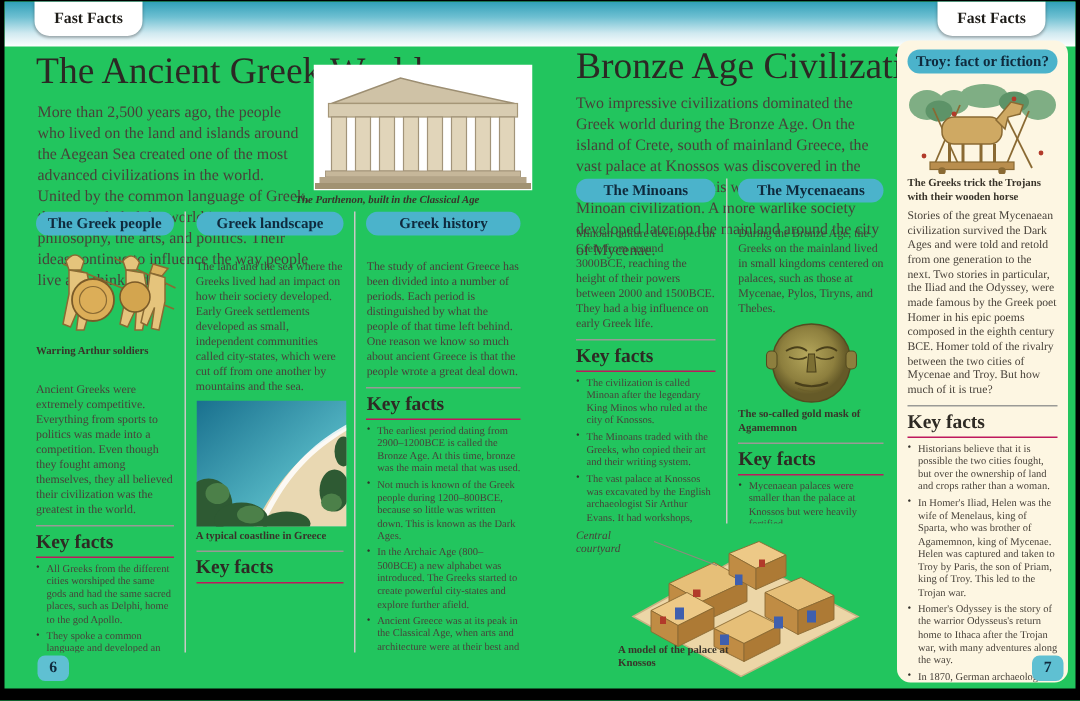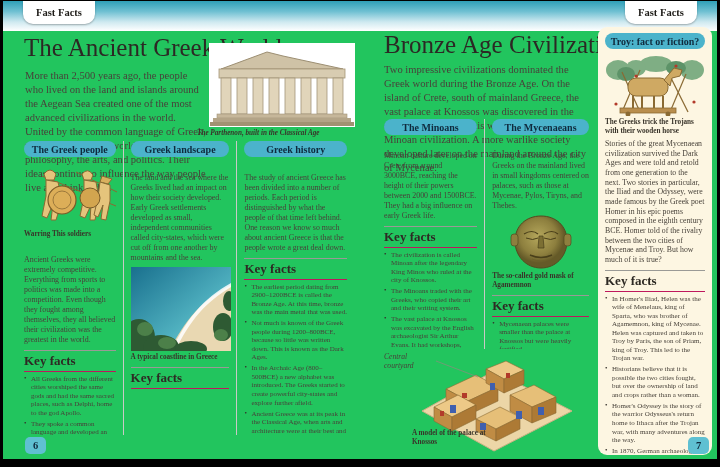--- a/index.html
+++ b/index.html
@@ -93,21 +93,21 @@
             <path d="M58,12 q6,-7 11,1 l-2,5 -7,0 Z"></path>
             <path d="M78,14 l10,3 -4,5 -8,-2 Z" fill="#d9b05e"></path>
             <path d="M22,18 l12,2 4,18 -6,20 -5,0 2,-16 -6,14 -5,-2 4,-20 Z"></path>
             <path d="M60,18 l12,2 3,17 -4,21 -5,0 1,-15 -6,13 -5,-2 4,-19 Z"></path>
             <path d="M76,20 l10,3 0,16 -4,19 -5,-1 2,-14 -5,12 -4,-2 4,-18 Z"></path>
           </g>
           <circle cx="38" cy="38" r="14" fill="#dcae58" stroke="#7a5a28" stroke-width="1.2"></circle>
           <circle cx="38" cy="38" r="9" fill="none" stroke="#8a6a33" stroke-width="0.8"></circle>
           <circle cx="66" cy="36" r="10" fill="#d3a54f" stroke="#7a5a28" stroke-width="1"></circle>
         </svg>
-        <div class="cap" style="margin:2px 0 3px;">Warring This soldiers</div>
+        <div class="cap" style="margin:2px 0 3px;">Warring Arthur soldiers</div>
         <div class="body-text">Ancient Greeks were extremely competitive. Everything from sports to politics was made into a competition. Even though they fought among themselves, they all believed their civilization was the greatest in the world.</div>
         <div class="kf">
           <div class="kf-title">Key facts</div>
           <ul>
             <li>All Greeks from the different cities worshiped the same gods and had the same sacred places, such as Delphi, home to the god Apollo.</li>
             <li>They spoke a common language and developed an alphabet to write down their learning and trade.</li>
 
           </ul>
         </div>
       </div>
@@ -287,22 +287,22 @@
             <circle cx="70" cy="12" r="1.6"></circle>
             <circle cx="10" cy="50" r="1.6"></circle>
             <circle cx="88" cy="48" r="1.6"></circle>
         </g>
       </svg>
       <div class="cap" style="margin:2px 0 2px;">The Greeks trick the Trojans with their wooden horse</div>
       <div class="body-text">Stories of the great Mycenaean civilization survived the Dark Ages and were told and retold from one generation to the next. Two stories in particular, the Iliad and the Odyssey, were made famous by the Greek poet Homer in his epic poems composed in the eighth century BCE. Homer told of the rivalry between the two cities of Mycenae and Troy. But how much of it is true?</div>
       <div class="kf">
         <div class="kf-title">Key facts</div>
         <ul>
+          <li>Historians believe that it is possible the two cities fought, but over the ownership of land and crops rather than a woman.</li>
           <li>In Homer's Iliad, Helen was the wife of Menelaus, king of Sparta, who was brother of Agamemnon, king of Mycenae. Helen was captured and taken to Troy by Paris, the son of Priam, king of Troy. This led to the Trojan war.</li>
-          <li>Historians believe that it is possible the two cities fought, but over the ownership of land and crops rather than a woman.</li>
           <li>Homer's Odyssey is the story of the warrior Odysseus's return home to Ithaca after the Trojan war, with many adventures along the way.</li>
           <li>In 1870, German archaeologist Heinrich Schliemann discovered the site of ancient Troy—the city had been rebuilt nine times.</li>
         </ul>
       </div>
     </div>
   </div>
 
   <div class="badge badge-left">6</div>
   <div class="badge badge-right">7</div>
 </div>

